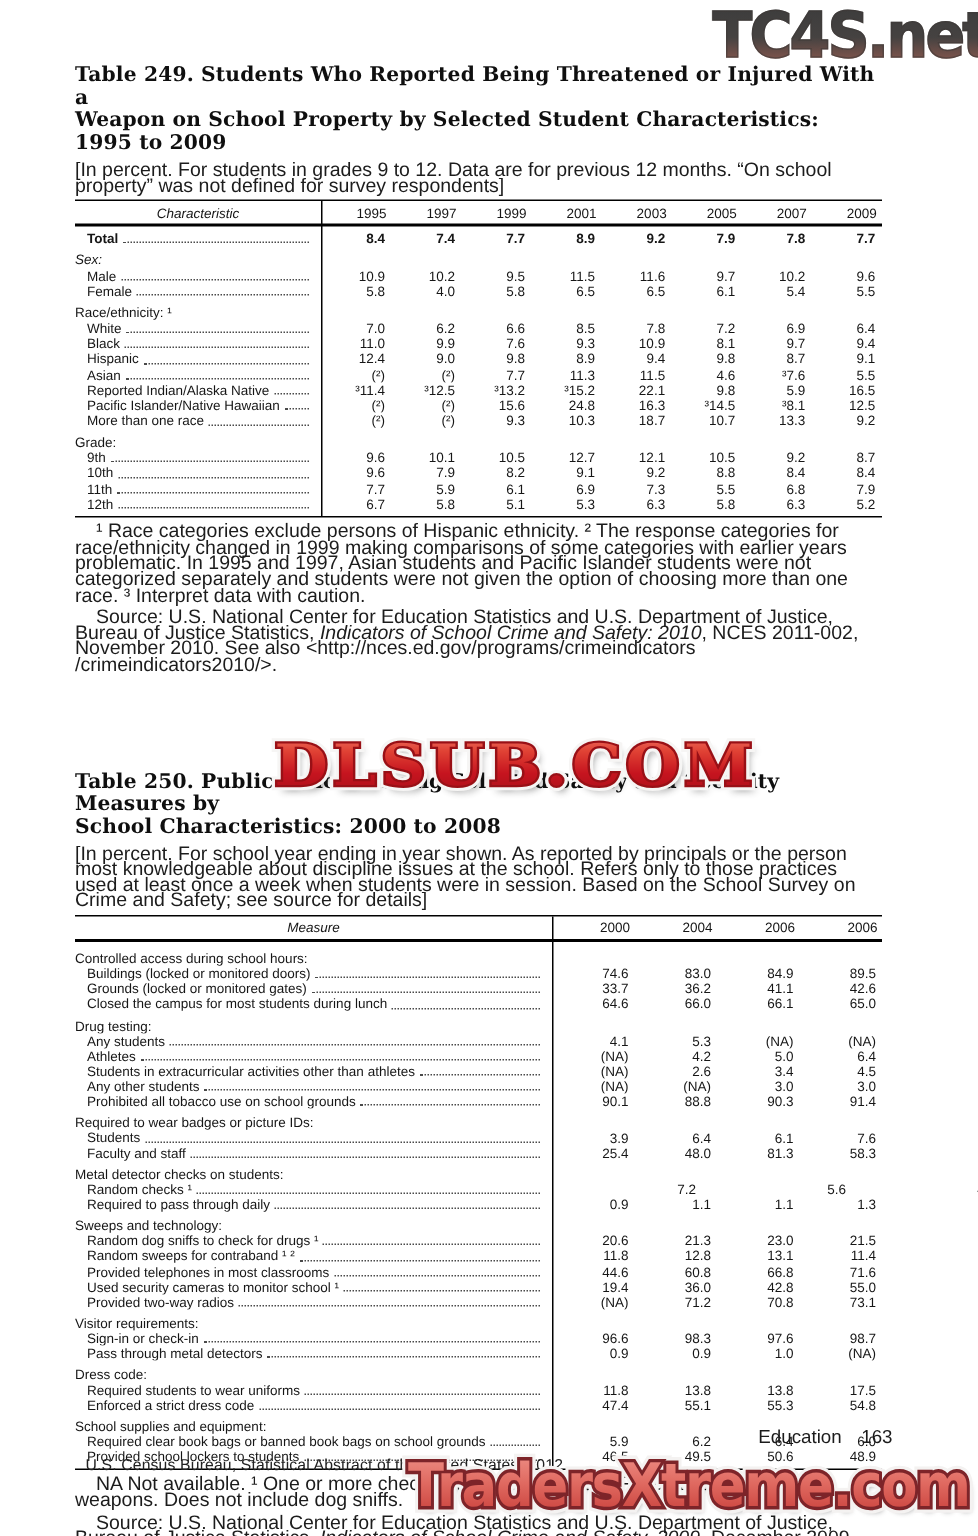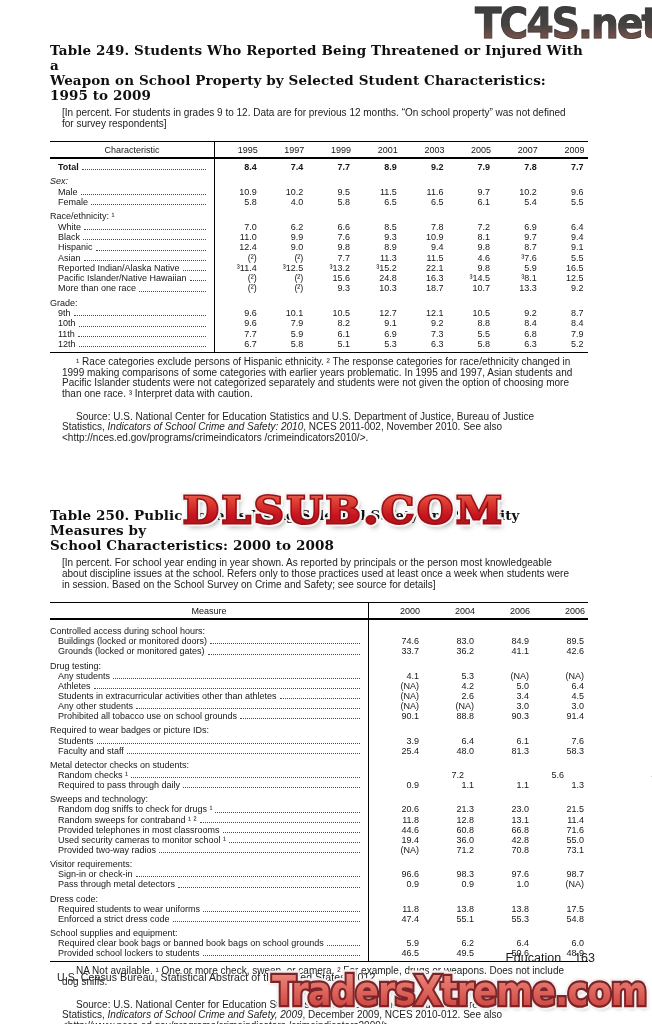--- a/index.html
+++ b/index.html
@@ -13,34 +13,34 @@
 
   
   .ttl{
     font-family:"DejaVu Serif", serif;font-weight:bold;color:#0f0f0f;
     font-size:13.5px;line-height:15px;margin:0;white-space:pre-line;letter-spacing:.1px;
   }
   #t249-title{margin-top:43px;}
   #t250-title{margin-top:65px;}
 
   
-  .note{font-size:10px;line-height:10.6px;margin:12px;color:#1c1c1c;}
+  .note{font-size:13px;line-height:10.6px;margin:0;color:#1c1c1c;}
   .bracket{margin-top:5px;}
   .fnote{text-indent:14px;margin-top:4px;}
   .src i{font-style:italic;}
 
   
   .table{
     position:relative;margin-top:4px;
     border-top:1.5px solid #000;border-bottom:1.5px solid #000;
     font-size:9px;
   }
   .tr{display:grid;}
   .thead{height:15px;align-items:center;border-bottom:2px solid #000;}
-  .hlabel{text-align:center;}
+  .hlabel{text-align:center;font-style:italic;}
   .tbody{padding:2px 0 3px;}
   .tbody .tr{height:10.3px;line-height:10.3px;}
   #t250 .tbody .tr{height:10.15px;line-height:10.15px;}
   .tr.group{margin-top:4px;}
   .tr.total{font-weight:bold;margin:1px 0 1px;}
   .td{overflow:hidden;}
   .td.num{text-align:right;padding-right:4px;}
   .td.hnum{padding-right:3px;}
   .td.label{display:flex;align-items:flex-end;}
   .tr.item .td.label,.tr.total .td.label{padding-left:8px;}
@@ -377,20 +377,30 @@
         <div class="tr item" style="grid-template-columns: 318px repeat(4, 55px);">
           <div class="td label">
             <span class="lbl">Grounds (locked or monitored gates)</span>
             <span class="leader"></span>
           </div>
           <div class="td num">33.7</div>
           <div class="td num">36.2</div>
           <div class="td num">41.1</div>
           <div class="td num">42.6</div>
         </div>
+        <div class="tr item" style="grid-template-columns: 318px repeat(4, 55px);">
+          <div class="td label">
+            <span class="lbl">Closed the campus for most students during lunch</span>
+            <span class="leader"></span>
+          </div>
+          <div class="td num">64.6</div>
+          <div class="td num">66.0</div>
+          <div class="td num">66.1</div>
+          <div class="td num">65.0</div>
+        </div>
         <div class="tr group" style="grid-template-columns: 318px repeat(4, 55px);">
           <div class="td label" style="grid-column: 1 / -1;">
             <span class="lbl">Drug testing:</span>
           </div>
         </div>
         <div class="tr item" style="grid-template-columns: 318px repeat(4, 55px);">
           <div class="td label">
             <span class="lbl">Any students</span>
             <span class="leader"></span>
           </div>

